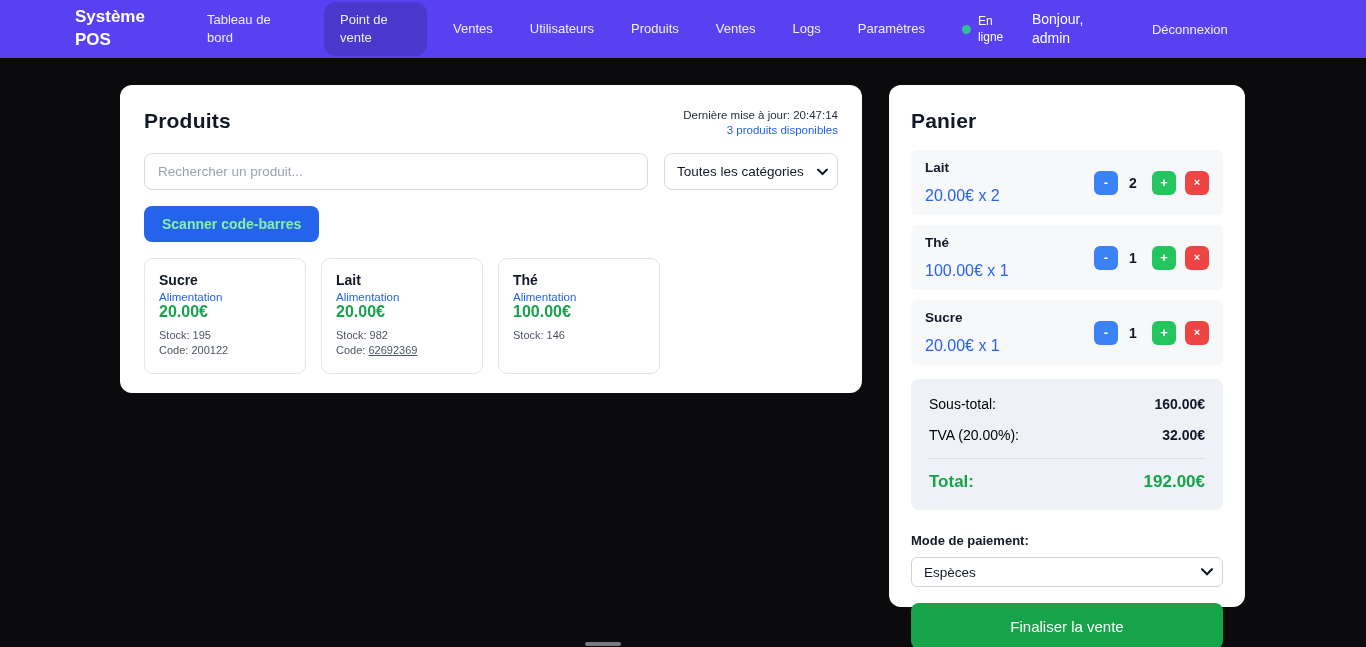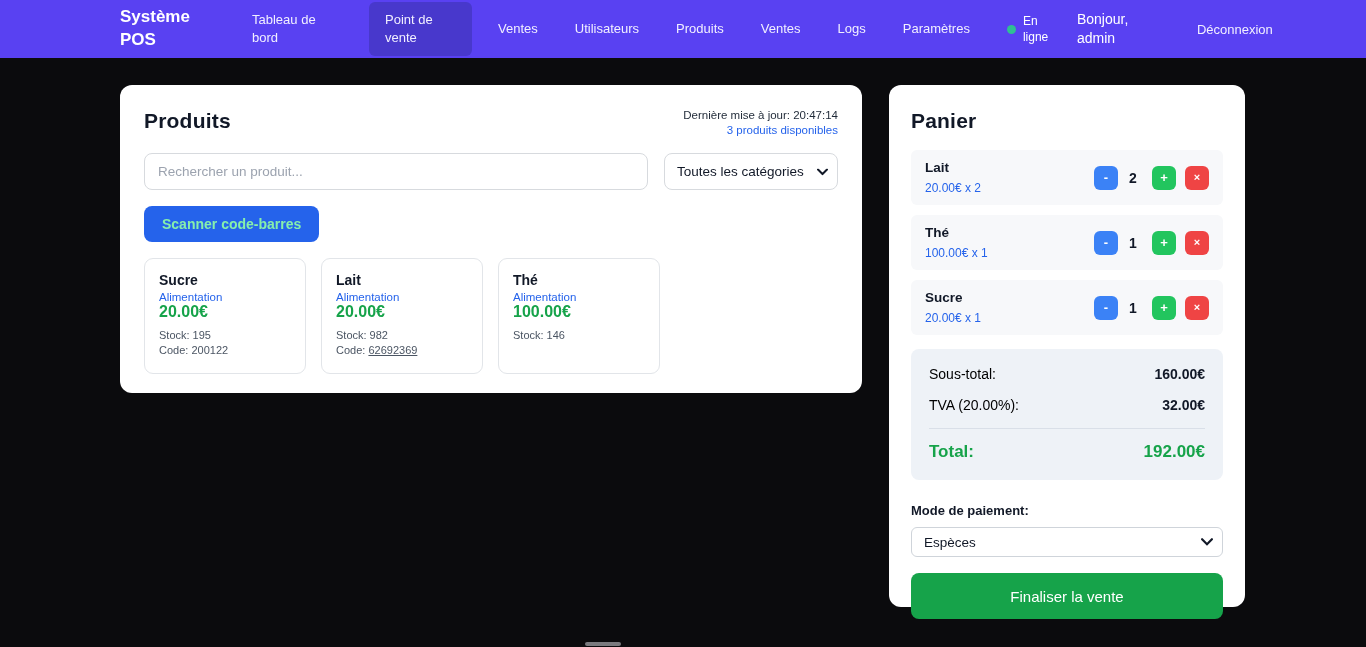--- a/index.html
+++ b/index.html
@@ -10,41 +10,41 @@
     position: relative;
   }
 
   
   .navbar {
     height: 58px;
     background: #5941f2;
     display: flex;
     align-items: center;
     color: #fff;
-    padding-left: 120px;
+    padding-left: 75px;
   }
   .brand {
     font-size: 17px;
     font-weight: bold;
     line-height: 1.35;
     width: 86px;
     margin-right: 46px;
   }
   .nav-items { display: flex; align-items: center; }
   .nav-item {
     font-size: 13px;
     line-height: 1.4;
     max-width: 80px;
     margin-right: 37px;
     cursor: pointer;
     color: #f1efff;
   }
   .nav-item.active {
     background: #4838cc;
-    border-radius: 6px;
+    border-radius: 12px;
     padding: 9px 16px;
     max-width: 103px;
     margin-right: 26px;
   }
   .online-wrap {
     display: flex;
     align-items: center;
     margin-right: 20px;
   }
   .online-dot {
@@ -151,21 +151,21 @@
   .cart-row {
     background: #f7f8fa;
     border-radius: 6px;
     padding: 10px 14px;
     margin-bottom: 10px;
     display: flex;
     justify-content: space-between;
     align-items: center;
   }
   .ci-name  { font-size: 13.5px; font-weight: bold; color: #111827; }
-  .ci-price { font-size: 12px; color: #2563eb; margin-top: 6px; }
+  .ci-price { font-size: 16px; color: #2563eb; margin-top: 12px; }
   .ci-controls { display: flex; align-items: center; gap: 9px; }
   .qty-btn {
     width: 24px; height: 24px;
     border: none;
     border-radius: 6px;
     color: #fff;
     font-size: 13px;
     font-weight: bold;
     font-family: inherit;
     cursor: pointer;

